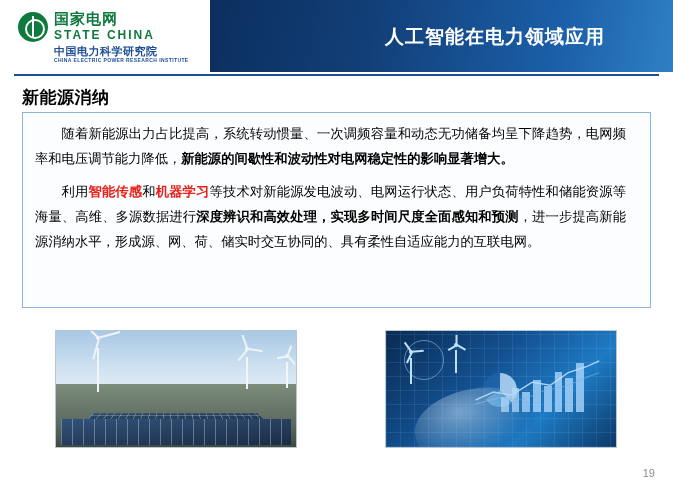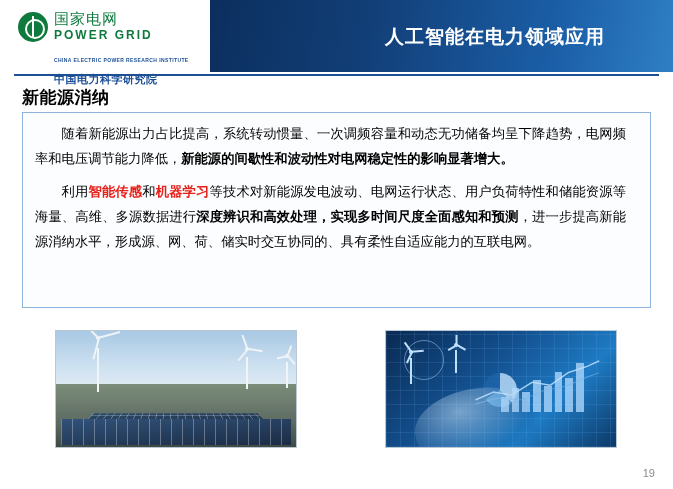--- a/index.html
+++ b/index.html
@@ -62,40 +62,39 @@
     content: "";
     position: absolute;
     left: 12px; top: 2px;
     width: 2px; height: 22px;
     background: #ffffff;
   }
   .logo-cn {
     position: absolute;
     left: 36px; top: 0px;
     font-size: 15px;
-    font-weight: normal;
+    font-weight: bold;
     color: #0f7a3d;
     letter-spacing: 1px;
   }
   .logo-en {
     position: absolute;
     left: 36px; top: 18px;
     font-size: 12px;
     font-weight: bold;
     color: #0f7a3d;
     letter-spacing: 2px;
   }
   .inst-cn {
     position: absolute;
     left: 36px; top: 34px;
     font-size: 11px;
     font-weight: bold;
     color: #1c4f96;
     letter-spacing: 0.5px;
-    margin-top: 28px;
   }
   .inst-en {
     position: absolute;
     left: 36px; top: 47px;
     font-size: 5px;
     font-weight: bold;
     color: #1c4f96;
     letter-spacing: 0.4px;
     white-space: nowrap;
   }
@@ -246,21 +245,21 @@
 </head>
 <body>
 
 <div class="header">
   <div class="header-bg"></div>
   <div class="header-title">人工智能在电力领域应用</div>
 
   <div class="logo-block">
     <div class="logo-mark"></div>
     <div class="logo-cn">国家电网</div>
-    <div class="logo-en">POWER GRID</div>
+    <div class="logo-en">STATE CHINA</div>
     <div class="inst-cn">中国电力科学研究院</div>
     <div class="inst-en">CHINA ELECTRIC POWER RESEARCH INSTITUTE</div>
   </div>
 </div>
 <div class="header-rule"></div>
 
 <div class="section-title">新能源消纳</div>
 
 <div class="textbox">
   <p class="para"><span>随着新能源出力占比提高，系统转动惯量、一次调频容量和动态无功储备均呈下降趋势，电网频率和电压调节能力降低，</span><span class="b">新能源的间歇性和波动性对电网稳定性的影响显著增大。</span></p>

